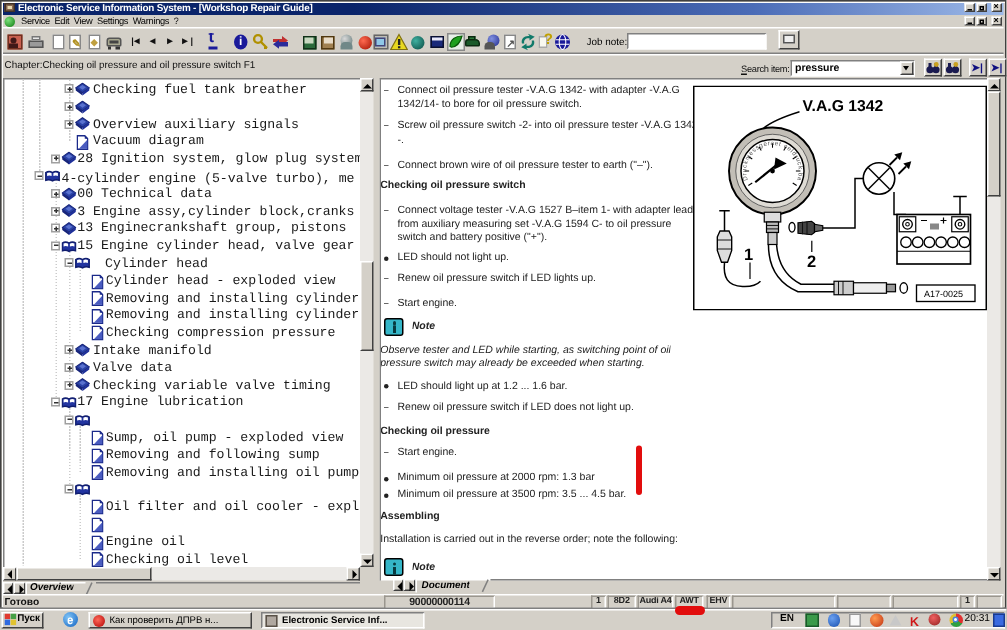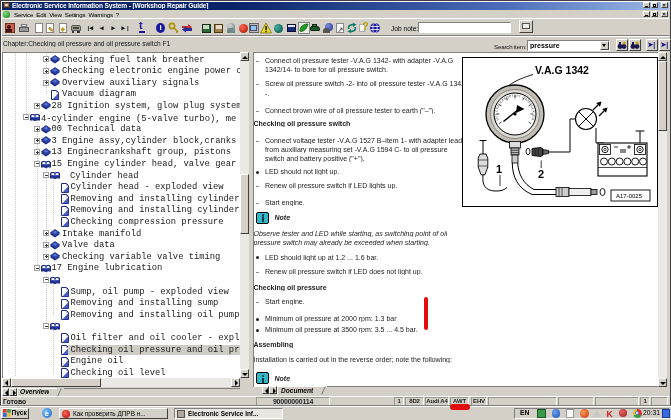--- a/index.html
+++ b/index.html
@@ -234,21 +234,20 @@
       <div style="position:absolute;left:2px;top:0.5px;width:1px;height:3px;background:#333;"></div>
     </div>
     <div class="abs" style="left:50px;top:66.5px;width:11px;height:10px;">
       <svg width="10" height="9" viewBox="0 0 10 9" style="position:absolute;left:0;top:0;">
         <polygon points="5,0.5 9.5,3.6 5,6.8 0.5,3.6" fill="#2b43a8" stroke="#16247a" stroke-width="0.7"></polygon>
         <polygon points="0.5,3.6 5,6.8 5,8.6 0.5,5.4" fill="#16247a"></polygon>
         <polygon points="9.5,3.6 5,6.8 5,8.6 9.5,5.4" fill="#1e309a"></polygon>
         <polygon points="5,1.6 7.3,3.2 5,4.8 2.7,3.2" fill="#5a72cf"></polygon>
       </svg>
     </div>
-    <div class="abs tl mono" style="left:62px;top:66.1px;width:178px;height:10.5px;font-size:8.8px;color:#1a1a1a;">Checking electronic engine power c</div>
     <div class="abs" style="left:43px;top:79.60000000000001px;width:6px;height:6px;background:#fff;border:1px solid #a0a0a0;">
       <div style="position:absolute;left:1px;top:1.5px;width:3px;height:1px;background:#333;"></div>
       <div style="position:absolute;left:2px;top:0.5px;width:1px;height:3px;background:#333;"></div>
     </div>
     <div class="abs" style="left:50px;top:78.10000000000001px;width:11px;height:10px;">
       <svg width="10" height="9" viewBox="0 0 10 9" style="position:absolute;left:0;top:0;">
         <polygon points="5,0.5 9.5,3.6 5,6.8 0.5,3.6" fill="#2b43a8" stroke="#16247a" stroke-width="0.7"></polygon>
         <polygon points="0.5,3.6 5,6.8 5,8.6 0.5,5.4" fill="#16247a"></polygon>
         <polygon points="9.5,3.6 5,6.8 5,8.6 9.5,5.4" fill="#1e309a"></polygon>
         <polygon points="5,1.6 7.3,3.2 5,4.8 2.7,3.2" fill="#5a72cf"></polygon>
@@ -448,21 +447,21 @@
       </svg>
     </div>
     <div class="abs tl mono" style="left:70.5px;top:286.5px;width:169.5px;height:10.5px;font-size:8.8px;color:#1a1a1a;">Sump, oil pump - exploded view</div>
     <div class="abs" style="left:60.5px;top:298.5px;width:8px;height:10px;">
       <svg width="8" height="10" viewBox="0 0 8 10" style="position:absolute;left:0;top:0;">
         <path d="M0.5 0.5 L5.5 0.5 L7.5 2.5 L7.5 9.5 L0.5 9.5 Z" fill="#fff" stroke="#1b2a8a" stroke-width="1"></path>
         <polygon points="5.5,0.5 7.5,2.5 5.5,2.5" fill="#1b2a8a"></polygon>
         <polygon points="7.2,3.2 7.2,9.2 1.6,9.2" fill="#4a5cc0"></polygon>
       </svg>
     </div>
-    <div class="abs tl mono" style="left:70.5px;top:298.1px;width:169.5px;height:10.5px;font-size:8.8px;color:#1a1a1a;">Removing and installing sump</div>
+    <div class="abs tl mono" style="left:70.5px;top:298.1px;width:169.5px;height:10.5px;font-size:8.8px;color:#1a1a1a;">Removing and following sump</div>
     <div class="abs" style="left:60.5px;top:310.09999999999997px;width:8px;height:10px;">
       <svg width="8" height="10" viewBox="0 0 8 10" style="position:absolute;left:0;top:0;">
         <path d="M0.5 0.5 L5.5 0.5 L7.5 2.5 L7.5 9.5 L0.5 9.5 Z" fill="#fff" stroke="#1b2a8a" stroke-width="1"></path>
         <polygon points="5.5,0.5 7.5,2.5 5.5,2.5" fill="#1b2a8a"></polygon>
         <polygon points="7.2,3.2 7.2,9.2 1.6,9.2" fill="#4a5cc0"></polygon>
       </svg>
     </div>
     <div class="abs tl mono" style="left:70.5px;top:309.7px;width:169.5px;height:10.5px;font-size:8.8px;color:#1a1a1a;">Removing and installing oil pump</div>
     <div class="abs" style="left:43px;top:323.2px;width:6px;height:6px;background:#fff;border:1px solid #a0a0a0;">
       <div style="position:absolute;left:1px;top:1.5px;width:3px;height:1px;background:#333;"></div>
@@ -482,21 +481,20 @@
       </svg>
     </div>
     <div class="abs tl mono" style="left:70.5px;top:332.9px;width:169.5px;height:10.5px;font-size:8.8px;color:#1a1a1a;">Oil filter and oil cooler - expl</div>
     <div class="abs" style="left:60.5px;top:344.9px;width:8px;height:10px;">
       <svg width="8" height="10" viewBox="0 0 8 10" style="position:absolute;left:0;top:0;">
         <path d="M0.5 0.5 L5.5 0.5 L7.5 2.5 L7.5 9.5 L0.5 9.5 Z" fill="#fff" stroke="#1b2a8a" stroke-width="1"></path>
         <polygon points="5.5,0.5 7.5,2.5 5.5,2.5" fill="#1b2a8a"></polygon>
         <polygon points="7.2,3.2 7.2,9.2 1.6,9.2" fill="#4a5cc0"></polygon>
       </svg>
     </div>
-    <div class="abs tl mono" style="left:68px;top:344.5px;width:172px;height:10.5px;font-size:8.8px;color:#1a1a1a;background:#cfccc6;padding-left:2.5px;">Checking oil pressure and oil pr</div>
     <div class="abs" style="left:60.5px;top:356.49999999999994px;width:8px;height:10px;">
       <svg width="8" height="10" viewBox="0 0 8 10" style="position:absolute;left:0;top:0;">
         <path d="M0.5 0.5 L5.5 0.5 L7.5 2.5 L7.5 9.5 L0.5 9.5 Z" fill="#fff" stroke="#1b2a8a" stroke-width="1"></path>
         <polygon points="5.5,0.5 7.5,2.5 5.5,2.5" fill="#1b2a8a"></polygon>
         <polygon points="7.2,3.2 7.2,9.2 1.6,9.2" fill="#4a5cc0"></polygon>
       </svg>
     </div>
     <div class="abs tl mono" style="left:70.5px;top:356.09999999999997px;width:169.5px;height:10.5px;font-size:8.8px;color:#1a1a1a;">Engine oil</div>
     <div class="abs" style="left:60.5px;top:368.09999999999997px;width:8px;height:10px;">
       <svg width="8" height="10" viewBox="0 0 8 10" style="position:absolute;left:0;top:0;">

